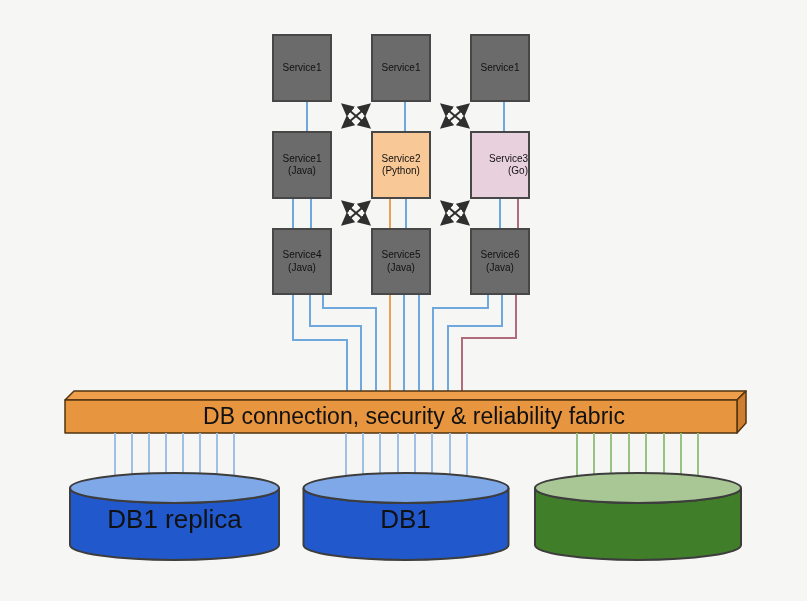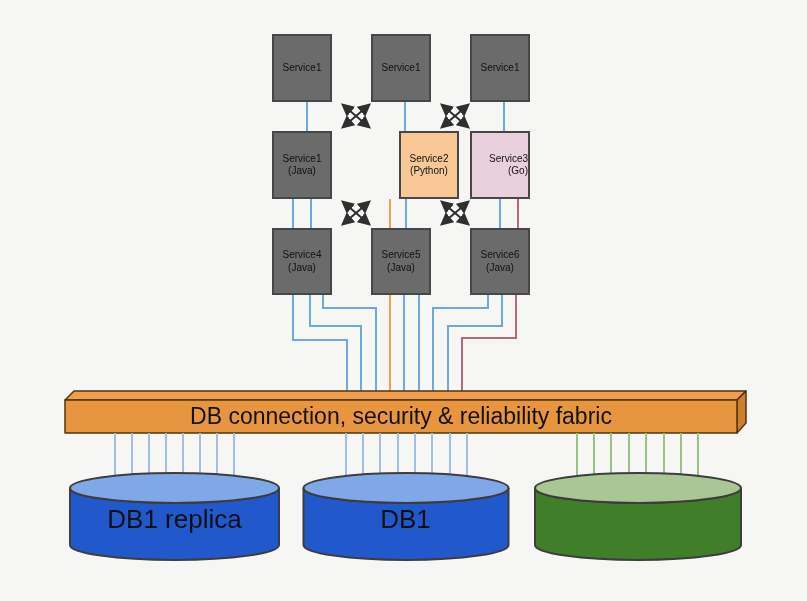--- a/index.html
+++ b/index.html
@@ -11,27 +11,27 @@
     --db-blue:#2158cb; --db-blue-top:#7ea8e8; --db-green:#417e2a; --db-green-top:#a9c795; --db-border:#3d3d3d;
   }
   html,body{margin:0;padding:0;}
   body{font-family:"Liberation Sans", sans-serif;}
   .stage{position:relative;width:807px;height:601px;background:var(--bg);overflow:hidden;}
   .stage svg{position:absolute;left:0;top:0;}
   .sbox{position:absolute;width:60px;box-sizing:border-box;border:2px solid var(--box-border);
         display:flex;flex-direction:column;align-items:center;justify-content:center;
         font-size:10px;line-height:12.5px;color:var(--text);text-align:center;}
   .fill-gray{background:var(--box-gray);}
-  .fill-orange{background:var(--box-orange);margin-left:28px;}
+  .fill-orange{background:var(--box-orange);}
   .fill-pink{background:var(--box-pink);align-items:flex-end;}
   .c0{left:272px}.c1{left:371px}.c2{left:470px}
   .r0{top:34px;height:68px}.r1{top:131px;height:68px}.r2{top:228px;height:67px}
   .fabric-label{position:absolute;left:65px;top:400px;width:672px;height:33px;
         display:flex;align-items:center;justify-content:center;
-        font-size:23px;color:var(--text);white-space:nowrap;}
+        font-size:23px;color:var(--text);white-space:nowrap;padding-left:13px;}
   .db-label{position:absolute;top:501px;height:36px;display:flex;align-items:center;justify-content:center;
         font-size:26px;color:var(--text);}
   .db-label.l0{left:70px;width:209px;}
   .db-label.l1{left:303px;width:205px;}
   .db-label.l2{left:535px;width:206px;}
 </style>
 </head>
 <body>
 
 <div class="stage">

